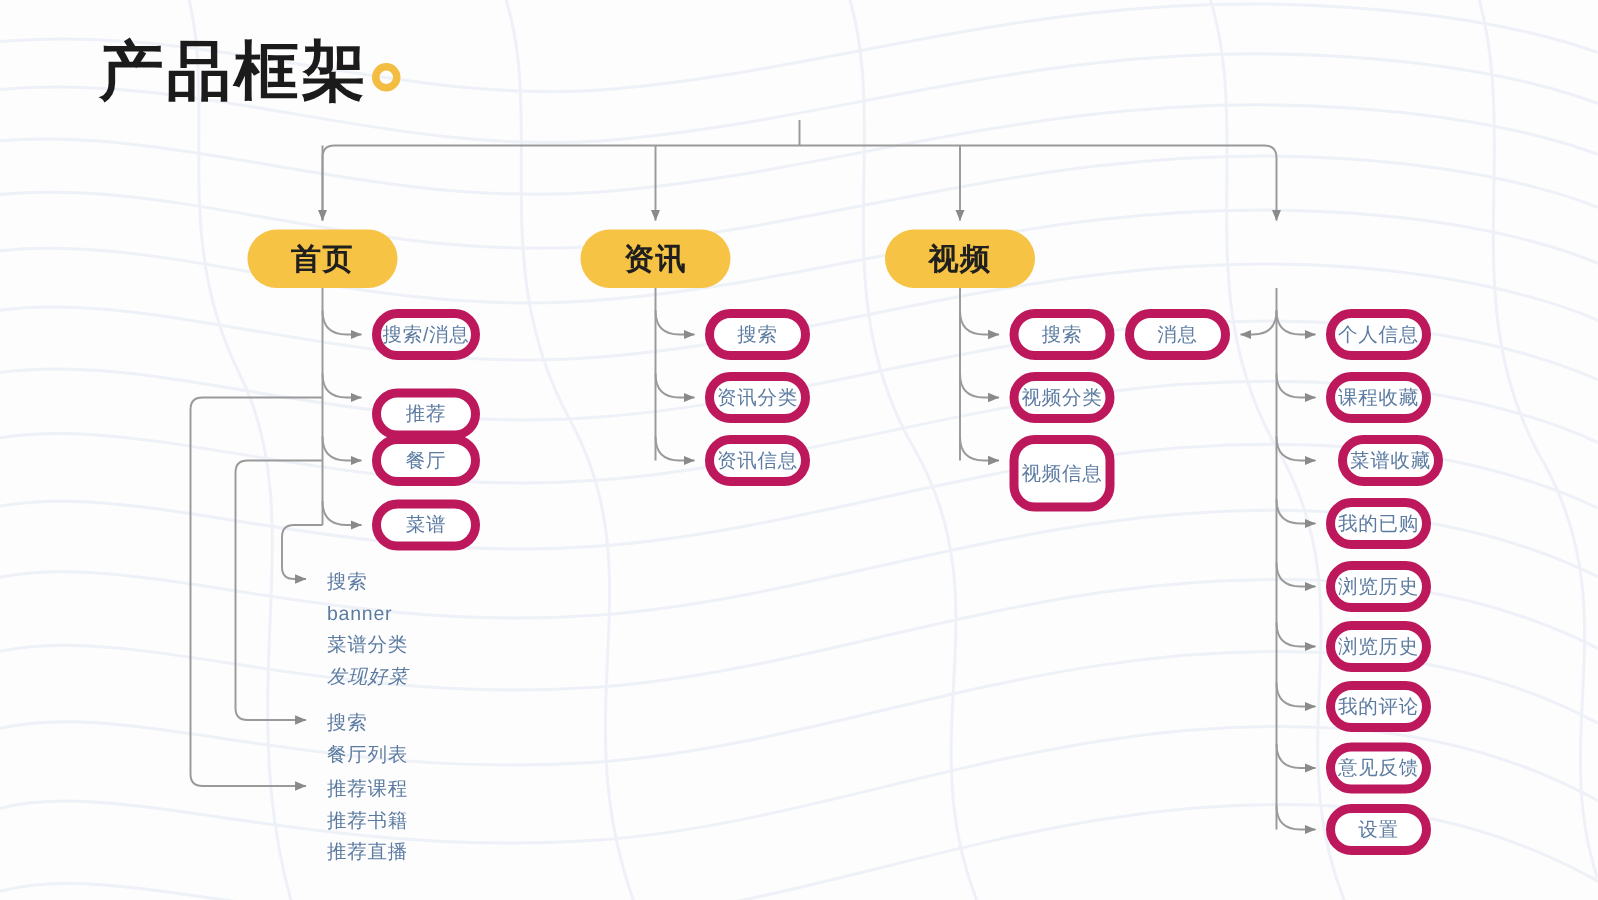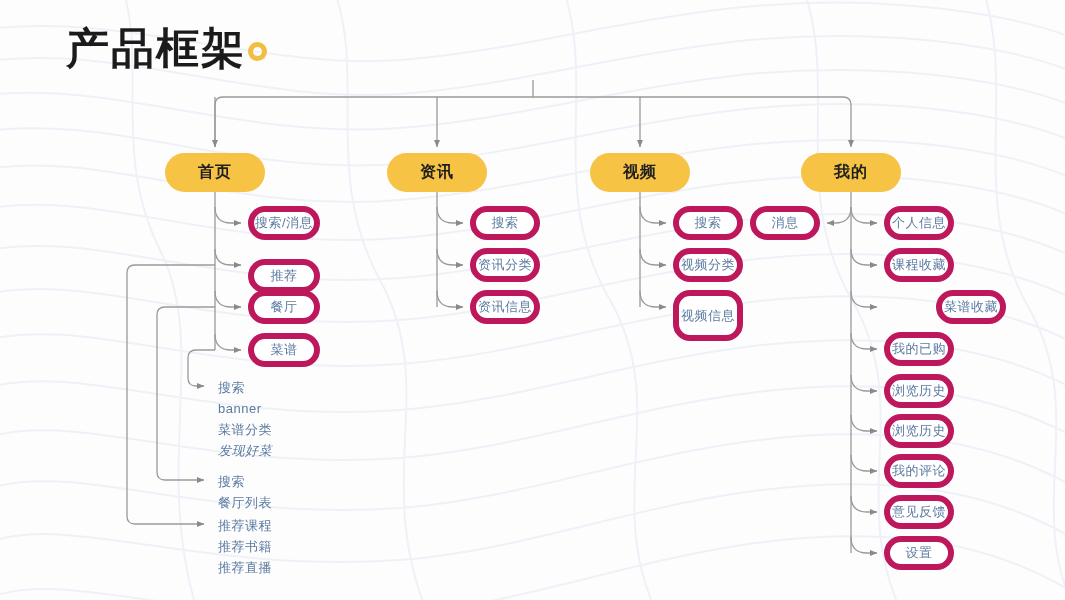--- a/index.html
+++ b/index.html
@@ -28,21 +28,21 @@
     position:absolute;box-sizing:border-box;
     display:flex;align-items:center;justify-content:center;
     white-space:nowrap;
   }
   .pill-root{
     background:#f6c344;border-radius:22px;
     color:#1f1f1f;font-size:17px;font-weight:700;letter-spacing:1px;
   }
   .pill-main{
     background:#f6c344;border-radius:20px;
-    color:#1f1f1f;font-size:16px;font-weight:700;letter-spacing:1px;
+    color:#1f1f1f;font-size:20px;font-weight:700;letter-spacing:1px;
   }
   .pill-leaf{
     background:#ffffff;border:6px solid #be185d;border-radius:17px;
     color:#5c7ba1;font-size:13px;letter-spacing:.5px;
   }
   .txt{
     position:absolute;color:#5c7ba1;font-size:13px;
     letter-spacing:.5px;white-space:nowrap;line-height:1;
   }
 </style>
@@ -188,30 +188,27 @@
     <span>视频分类</span>
     </div>
   <div class="pill pill-leaf" style="left:673px;top:290px;width:70px;height:51px;">
     <span>视频信息</span>
     </div>
 
   <div class="pill pill-leaf" style="left:750px;top:206px;width:70px;height:34px;">
     <span>消息</span>
     </div>
 
-  <div class="pill pill-main" style="left:801px;top:153px;width:100px;height:39px;">
-    <span>我的</span>
-  </div>
   <div class="pill pill-leaf" style="left:884px;top:206px;width:70px;height:34px;">
     <span>个人信息</span>
     </div>
   <div class="pill pill-leaf" style="left:884px;top:248px;width:70px;height:34px;">
     <span>课程收藏</span>
     </div>
-  <div class="pill pill-leaf" style="left:936px;top:290px;width:70px;height:34px;align-items:center;">
+  <div class="pill pill-leaf" style="left:892px;top:290px;width:70px;height:34px;align-items:center;">
     <span>菜谱收藏</span>
     </div>
   <div class="pill pill-leaf" style="left:884px;top:332px;width:70px;height:34px;">
     <span>我的已购</span>
     </div>
   <div class="pill pill-leaf" style="left:884px;top:374px;width:70px;height:34px;">
     <span>浏览历史</span>
     </div>
   <div class="pill pill-leaf" style="left:884px;top:414px;width:70px;height:34px;">
     <span>浏览历史</span>

